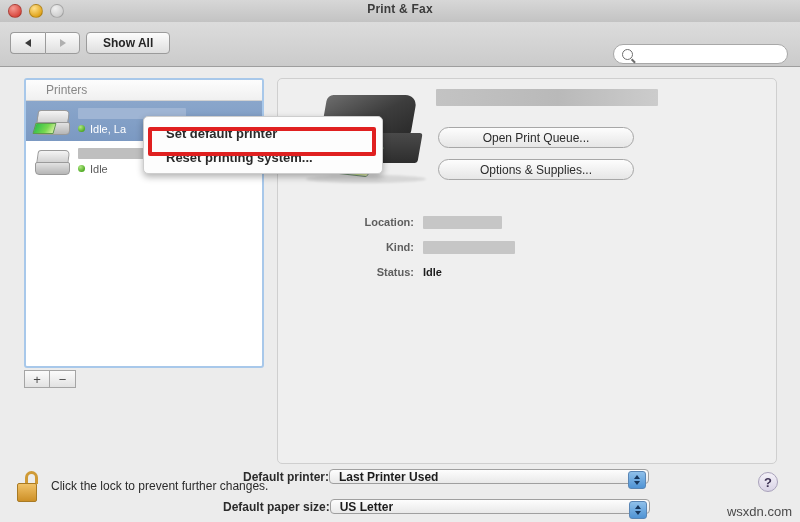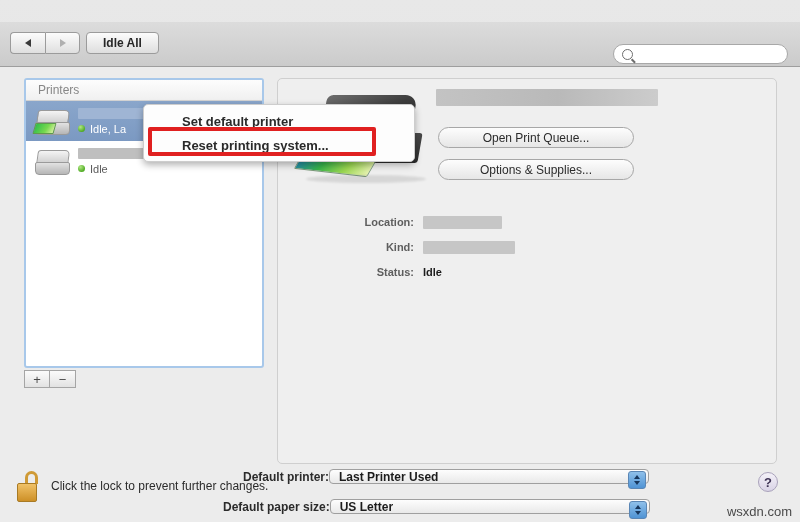--- a/index.html
+++ b/index.html
@@ -150,21 +150,21 @@
     border: 2px solid #a8c8ea;
     border-radius: 3px;
     box-sizing: border-box;
     overflow: hidden;
   }
   .listheader {
     height: 20px;
     background: linear-gradient(#fdfdfd, #f0f0f0);
     border-bottom: 1px solid #d2d2d2;
     display: flex; align-items: center;
-    padding-left: 12px;
+    padding-left: 20px;
     font-size: 12px;
     color: #878787;
   }
   .prow {
     height: 40px;
     display: flex; align-items: center;
     padding-left: 8px;
     position: relative;
   }
   .prow.selected {
@@ -441,27 +441,27 @@
   .watermark {
     position: absolute;
     right: 8px; bottom: 3px;
     font-size: 13px;
     color: #4a4a4a;
   }
 
   
   .ctxmenu {
     position: absolute;
-    left: 143px; top: 104px;
+    left: 143px; top: 116px;
     width: 238px;
     background: #fdfdfd;
     border: 1px solid #cdcdcd;
     border-radius: 5px;
     box-shadow: 0 3px 7px rgba(0,0,0,0.30);
-    padding: 4px 16px;
+    padding: 4px 0;
     z-index: 30;
   }
   .ctxitem {
     height: 24px;
     display: flex; align-items: center;
     padding-left: 22px;
     font-size: 13px;
     font-weight: bold;
     color: #2a2a2a;
   }
@@ -473,31 +473,39 @@
     border-radius: 2px;
     box-sizing: border-box;
     z-index: 40;
   }
 </style>
 </head>
 <body>
 
 <div class="window">
 
+  <div class="titlebar">
+    <div class="lights">
+      <div class="light close"></div>
+      <div class="light min"></div>
+      <div class="light zoom"></div>
+    </div>
+    <div class="win-title">Print &amp; Fax</div>
+  </div>
 
   <div class="toolbar">
     <div class="navgroup">
       <div class="navbtn left">
         <span class="tri back"></span>
       </div>
       <div class="navbtn right">
         <span class="tri forward"></span>
       </div>
     </div>
-    <div class="showall">Idle All</div>
+    <div class="showall">Show All</div>
     <div class="searchfield">
       <span class="mag"></span>
       <input class="searchinput" type="text" value="" placeholder="" style="">
     </div>
   </div>
 
   <div class="content">
 
     <div class="listbox">
       <div class="listheader">Printers</div>

